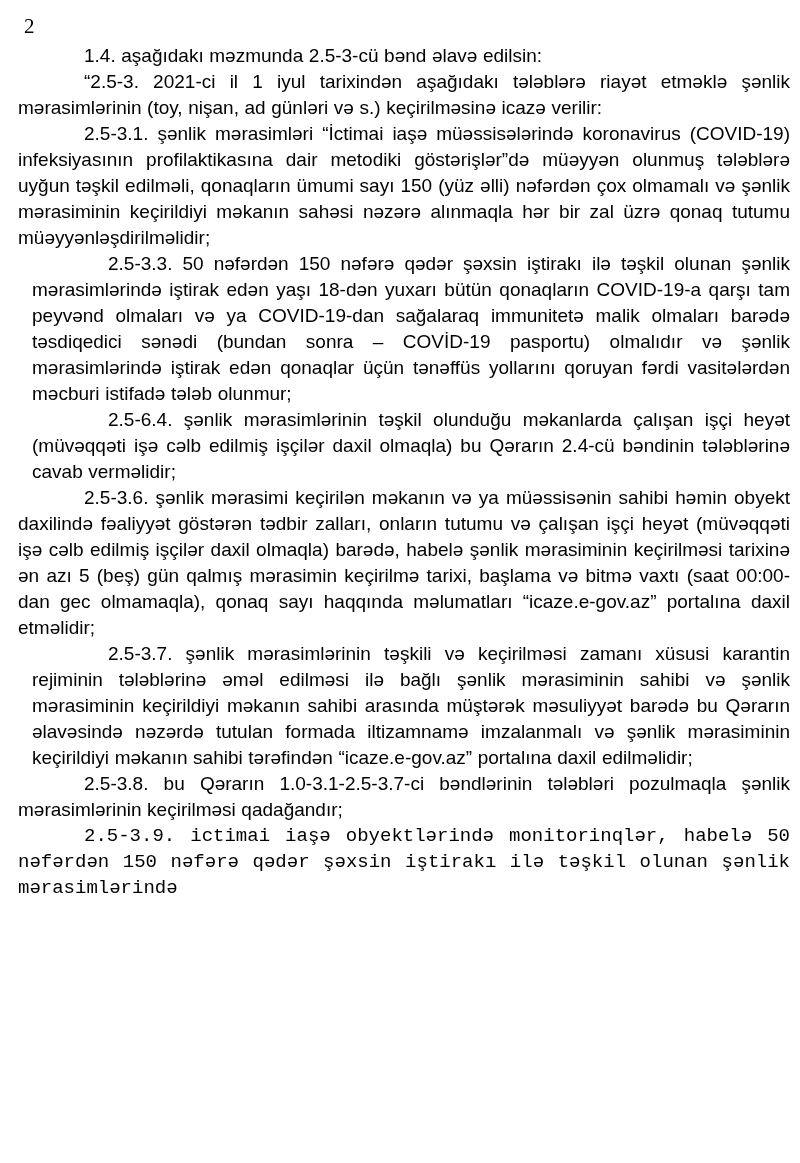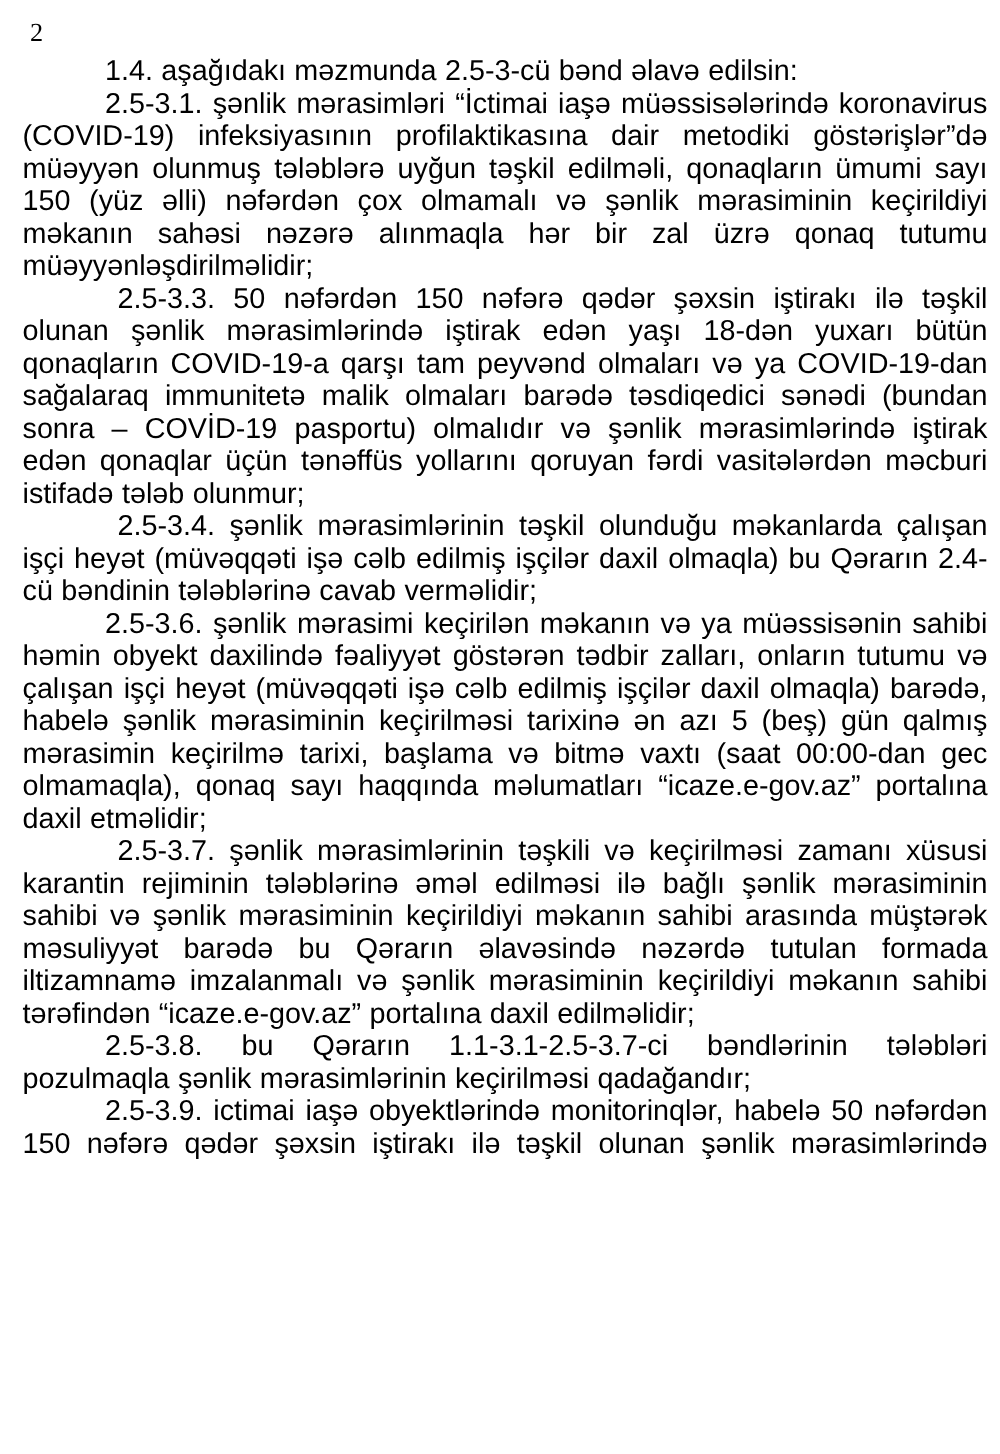--- a/index.html
+++ b/index.html
@@ -19,47 +19,48 @@
     -webkit-font-smoothing: antialiased;
   }
   .page-number {
     font-family: "Liberation Serif", serif;
     font-size: 21px;
     line-height: 26px;
     margin: 0 0 4px 6px;
   }
   .para {
     margin: 0;
-    font-size: 23px;
+    font-size: 19px;
     line-height: 26px;
     text-align: justify;
     text-indent: 66px;
     hyphens: none;
     word-spacing: 0.3px;
   }
-  .para.indent-extra { text-indent: 76px; }
-  .para.justify-last { text-align-last: justify; }
+  .para.indent-extra { text-indent: 76px; margin-left: 14px; }
+  .para.justify-last { text-align-last: justify; font-family: Liberation Mono, monospace; }
 </style>
 </head>
 <body>
 
 <main class="page">
   <div class="page-number">2</div>
 
   <p class="para">1.4. aşağıdakı məzmunda 2.5-3-cü bənd əlavə edilsin:</p>
 
+  <p class="para">“2.5-3. 2021-ci il 1 iyul tarixindən aşağıdakı tələblərə riayət etməklə şənlik mərasimlərinin (toy, nişan, ad günləri və s.) keçirilməsinə icazə verilir:</p>
 
   <p class="para">2.5-3.1. şənlik mərasimləri “İctimai iaşə müəssisələrində koronavirus (COVID-19) infeksiyasının profilaktikasına dair metodiki göstərişlər”də müəyyən olunmuş tələblərə uyğun təşkil edilməli, qonaqların ümumi sayı 150 (yüz əlli) nəfərdən çox olmamalı və şənlik mərasiminin keçirildiyi məkanın sahəsi nəzərə alınmaqla hər bir zal üzrə qonaq tutumu müəyyənləşdirilməlidir;</p>
 
 
   <p class="para indent-extra">2.5-3.3. 50 nəfərdən 150 nəfərə qədər şəxsin iştirakı ilə təşkil olunan şənlik mərasimlərində iştirak edən yaşı 18-dən yuxarı bütün qonaqların COVID-19-a qarşı tam peyvənd olmaları və ya COVID-19-dan sağalaraq immunitetə malik olmaları barədə təsdiqedici sənədi (bundan sonra – COVİD-19 pasportu) olmalıdır və şənlik mərasimlərində iştirak edən qonaqlar üçün tənəffüs yollarını qoruyan fərdi vasitələrdən məcburi istifadə tələb olunmur;</p>
 
-  <p class="para indent-extra">2.5-3.4. şənlik mərasimlərinin təşkil olunduğu məkanlarda çalışan işçi heyət (müvəqqəti işə cəlb edilmiş işçilər daxil olmaqla) bu Qərarın 2.4-cü bəndinin tələblərinə cavab verməlidir;</p>
+  <p class="para indent-extra">2.5-6.4. şənlik mərasimlərinin təşkil olunduğu məkanlarda çalışan işçi heyət (müvəqqəti işə cəlb edilmiş işçilər daxil olmaqla) bu Qərarın 2.4-cü bəndinin tələblərinə cavab verməlidir;</p>
 
 
   <p class="para">2.5-3.6. şənlik mərasimi keçirilən məkanın və ya müəssisənin sahibi həmin obyekt daxilində fəaliyyət göstərən tədbir zalları, onların tutumu və çalışan işçi heyət (müvəqqəti işə cəlb edilmiş işçilər daxil olmaqla) barədə, habelə şənlik mərasiminin keçirilməsi tarixinə ən azı 5 (beş) gün qalmış mərasimin keçirilmə tarixi, başlama və bitmə vaxtı (saat 00:00-dan gec olmamaqla), qonaq sayı haqqında məlumatları “icaze.e-gov.az” portalına daxil etməlidir;</p>
 
   <p class="para indent-extra">2.5-3.7. şənlik mərasimlərinin təşkili və keçirilməsi zamanı xüsusi karantin rejiminin tələblərinə əməl edilməsi ilə bağlı şənlik mərasiminin sahibi və şənlik mərasiminin keçirildiyi məkanın sahibi arasında müştərək məsuliyyət barədə bu Qərarın əlavəsində nəzərdə tutulan formada iltizamnamə imzalanmalı və şənlik mərasiminin keçirildiyi məkanın sahibi tərəfindən “icaze.e-gov.az” portalına daxil edilməlidir;</p>
 
-  <p class="para">2.5-3.8. bu Qərarın 1.1-3.1-2.5-3.7-ci bəndlərinin tələbləri pozulmaqla şənlik mərasimlərinin keçirilməsi qadağandır;</p>
+  <p class="para">2.5-3.8. bu Qərarın 1.0-3.1-2.5-3.7-ci bəndlərinin tələbləri pozulmaqla şənlik mərasimlərinin keçirilməsi qadağandır;</p>
 
   <p class="para justify-last">2.5-3.9. ictimai iaşə obyektlərində monitorinqlər, habelə 50 nəfərdən 150 nəfərə qədər şəxsin iştirakı ilə təşkil olunan şənlik mərasimlərində</p>
 </main>
 
 </body></html>

